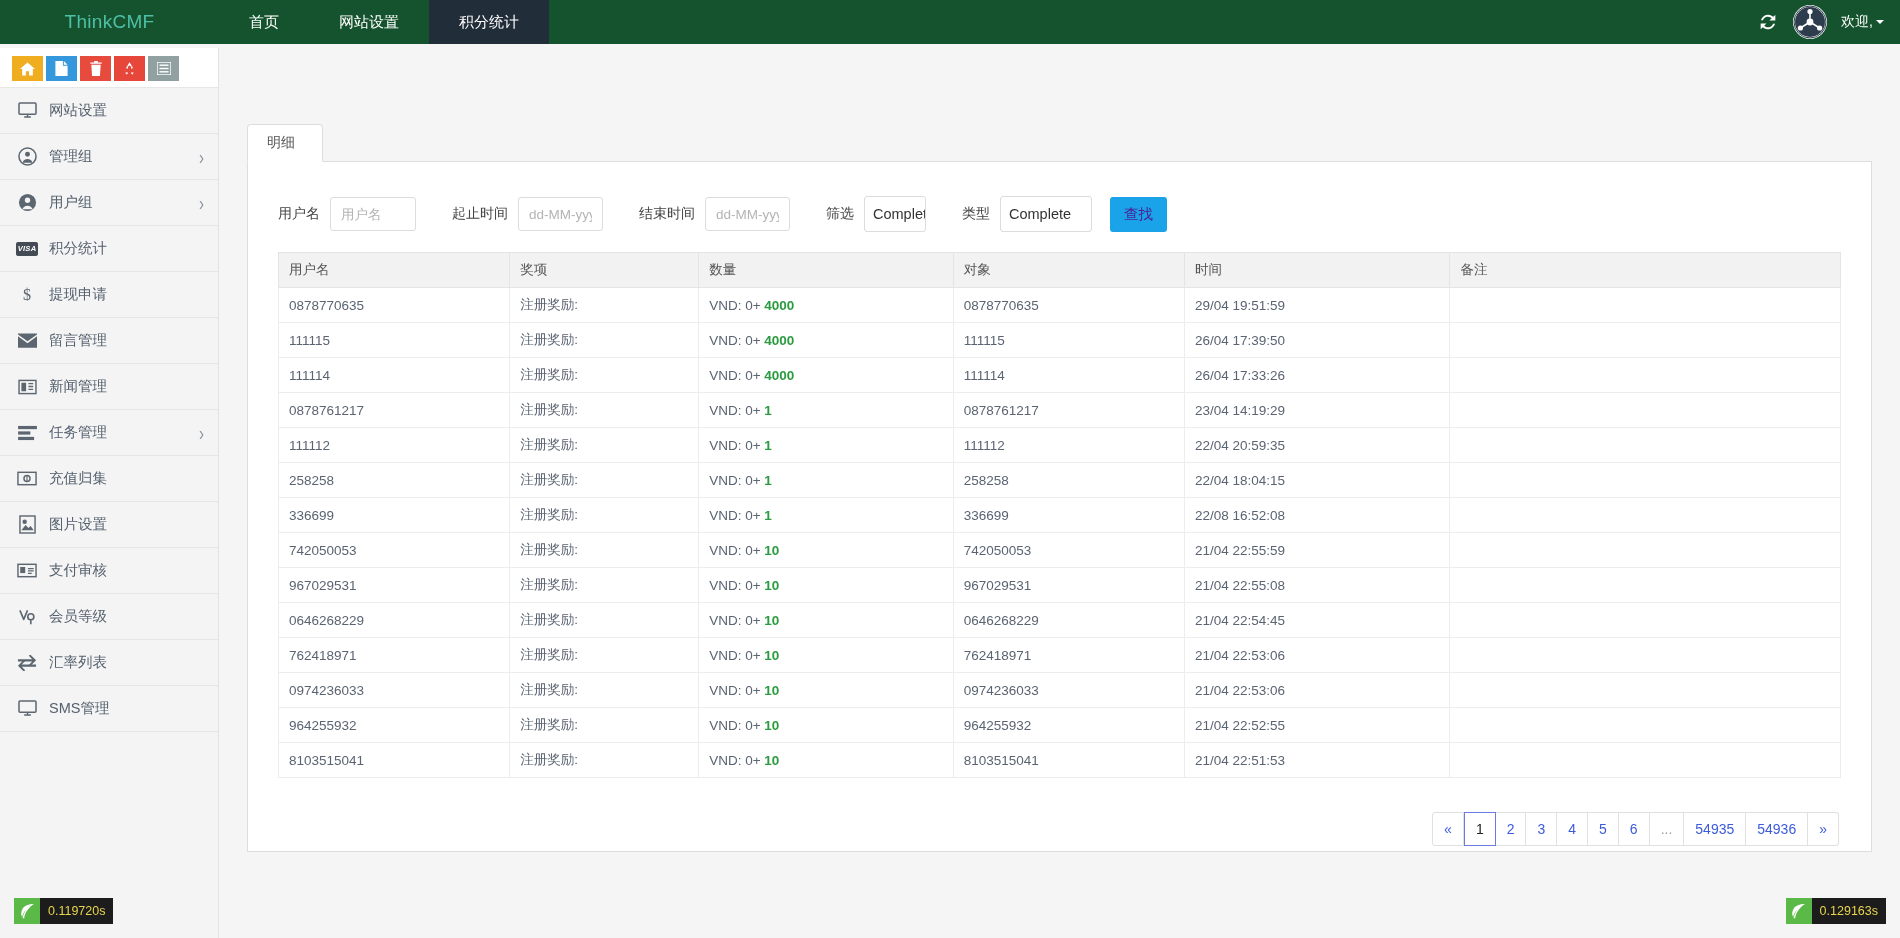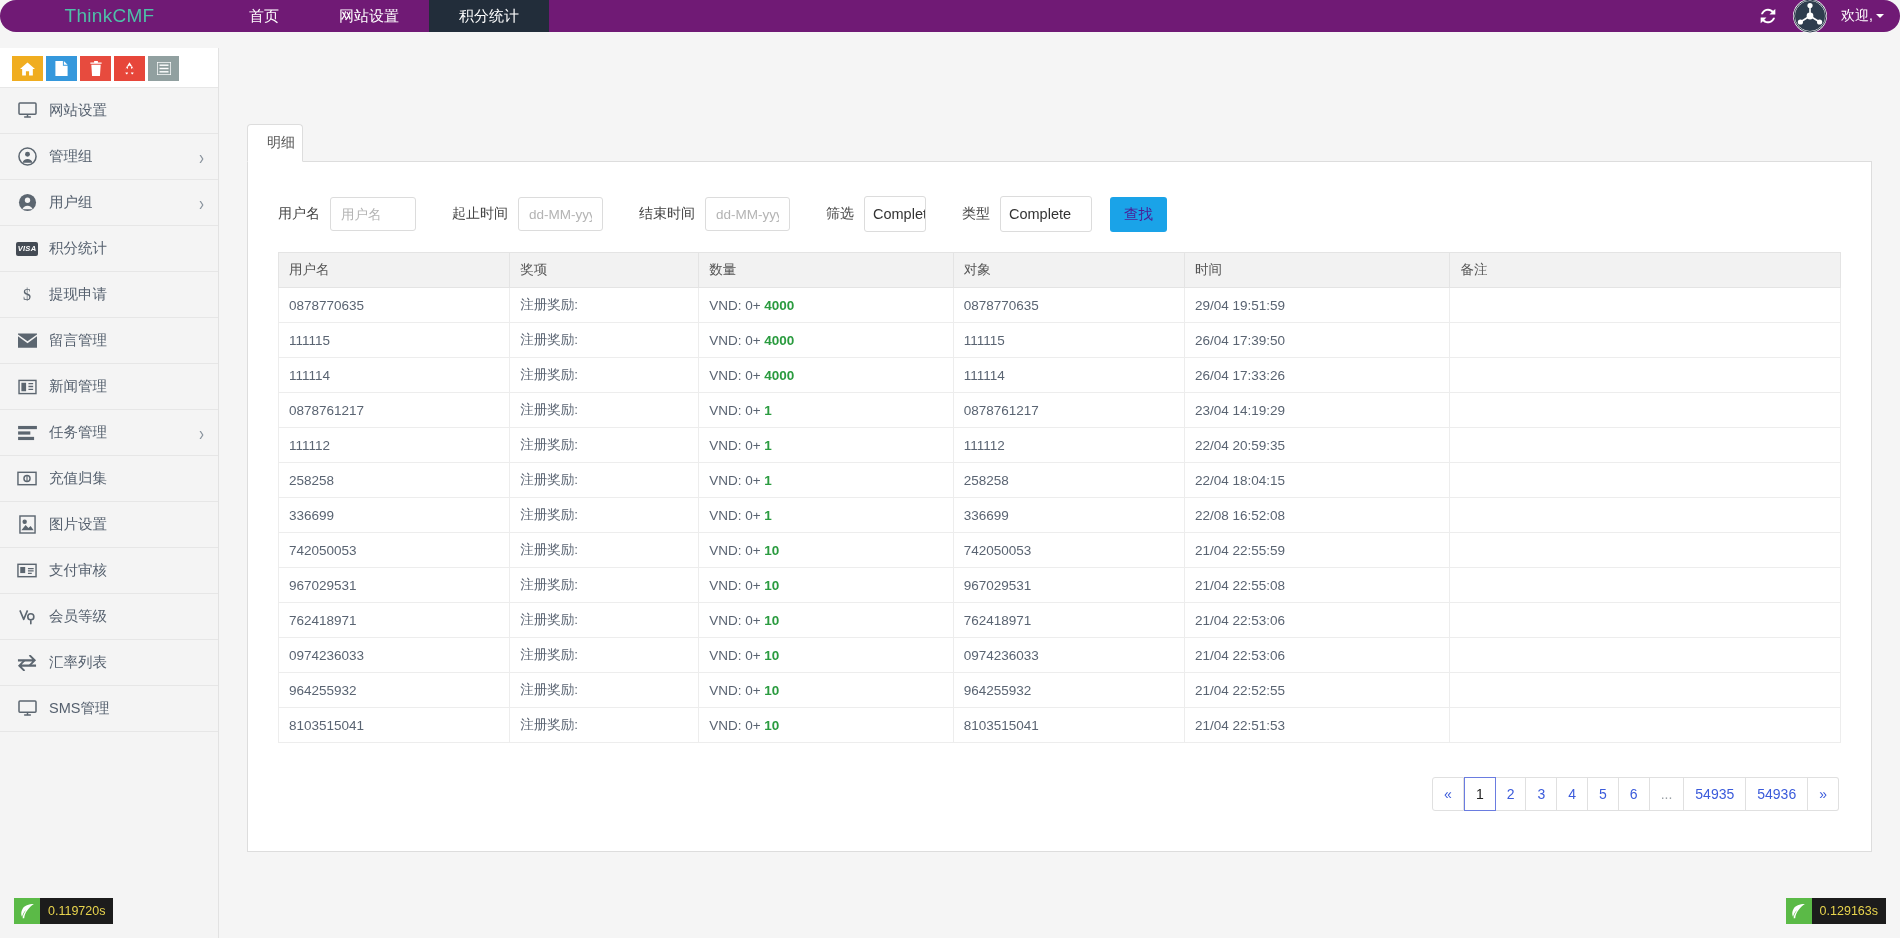--- a/index.html
+++ b/index.html
@@ -9,25 +9,24 @@
     overflow: hidden;
     background: #f5f5f5;
     font-family: "Liberation Sans", "DejaVu Sans", sans-serif;
     font-size: 14px;
     color: #333;
   }
 
   
   #topnav {
     position: absolute; top: 0; left: 0;
-    width: 1900px; height: 32px;
-    background: #701a75;
+    width: 1900px; height: 44px;
+    background: #14532d;
     display: flex; align-items: stretch;
     z-index: 30;
-    border-radius: 23px;
   }
   #brand {
     width: 219px; min-width: 219px;
     display: flex; align-items: center; justify-content: center;
     color: #4fbfa8; font-size: 19px; letter-spacing: .3px;
     cursor: pointer;
   }
   #navitems { display: flex; align-items: stretch; }
   .navitem {
     display: flex; align-items: center; justify-content: center;
@@ -119,21 +118,21 @@
     margin: 75px 28px 0 28px;
     background: transparent;
   }
   
   #tabs {
     display: flex; align-items: flex-end;
     border-bottom: 1px solid #dddddd;
     height: 39px;
   }
   .tab {
-    padding: 9px 7px 9px 19px;
+    padding: 9px 27px 9px 19px;
     background: #ffffff;
     border: 1px solid #dddddd;
     border-bottom: 1px solid #ffffff;
     border-radius: 4px 4px 0 0;
     margin-bottom: -1px;
     font-size: 14px; color: #555;
     cursor: pointer;
   }
   #tabbody {
     background: #ffffff;
@@ -571,20 +570,28 @@
               </tr>
               <tr>
                 <td>967029531</td>
                 <td>注册奖励:</td>
                 <td><span class="amt-prefix">VND: 0+</span> <span class="amt-green">10</span></td>
                 <td>967029531</td>
                 <td>21/04 22:55:08</td>
                 <td></td>
               </tr>
               <tr>
+                <td>0646268229</td>
+                <td>注册奖励:</td>
+                <td><span class="amt-prefix">VND: 0+</span> <span class="amt-green">10</span></td>
+                <td>0646268229</td>
+                <td>21/04 22:54:45</td>
+                <td></td>
+              </tr>
+              <tr>
                 <td>762418971</td>
                 <td>注册奖励:</td>
                 <td><span class="amt-prefix">VND: 0+</span> <span class="amt-green">10</span></td>
                 <td>762418971</td>
                 <td>21/04 22:53:06</td>
                 <td></td>
               </tr>
               <tr>
                 <td>0974236033</td>
                 <td>注册奖励:</td>

